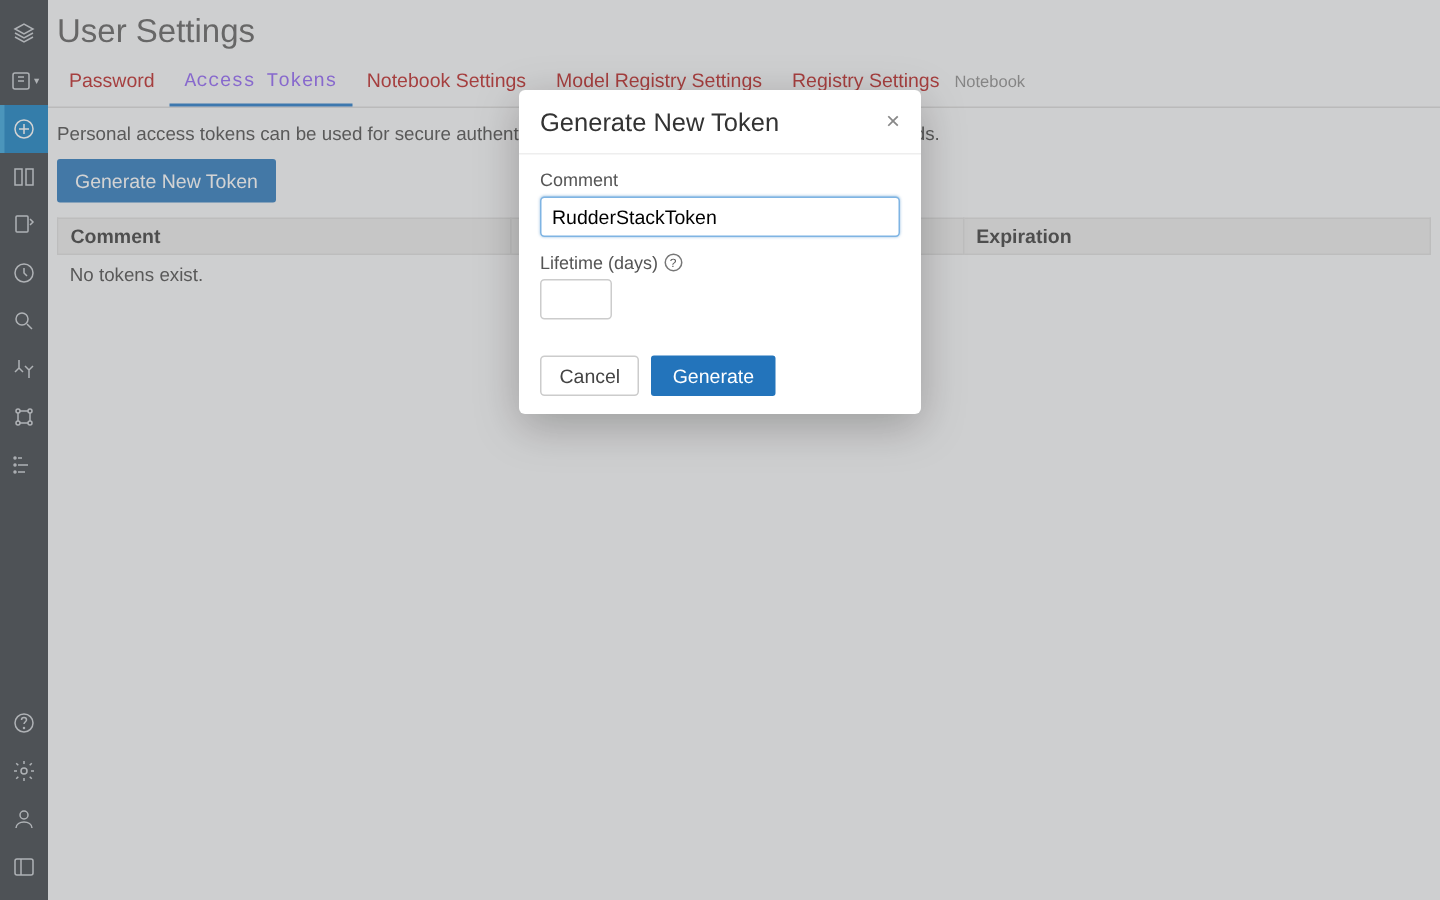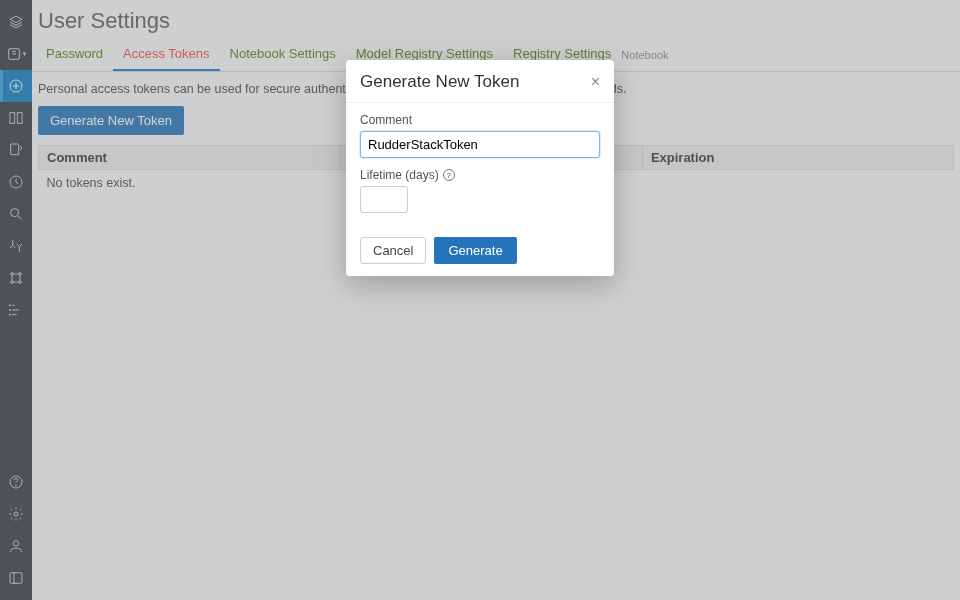--- a/index.html
+++ b/index.html
@@ -32,25 +32,25 @@
     .rail-caret { font-size: 7px; color:#c8cdd2; margin-left:1px; }
 
     
     .main { flex:1; display:flex; flex-direction:column; min-width:0; }
     .page-title { font-size:22px; color:#5a5a5a; padding: 8px 10px 6px 6px; font-weight:400; }
 
     .tabs { display:flex; gap:0; padding:0 4px; border-bottom:1px solid #d9d9d9; align-items:center; }
     .tab {
       padding: 6px 10px 8px 10px;
       font-size:13px;
-      color:#4d7c0f;
+      color:#b91c1c;
       cursor:pointer;
       border-bottom: 2px solid transparent;
     }
-    .tab.active { color:#ef4444; border-bottom-color:#1a73c7; }
+    .tab.active { color:#8b5cf6; border-bottom-color:#1a73c7;font-family:Liberation Mono, monospace; }
     .tab-preview { font-size:11px; color:#888; padding:6px 4px 8px 0; }
 
     .content { padding: 10px 6px; }
     .description { font-size:12.5px; color:#444; margin-bottom: 10px; }
     .description a { color:#1a73c7; text-decoration:none; }
 
     .btn-primary {
       background:#2374bb; color:#fff; border:none; padding:7px 12px;
       font-size:13px; border-radius:2px; cursor:pointer;
     }

